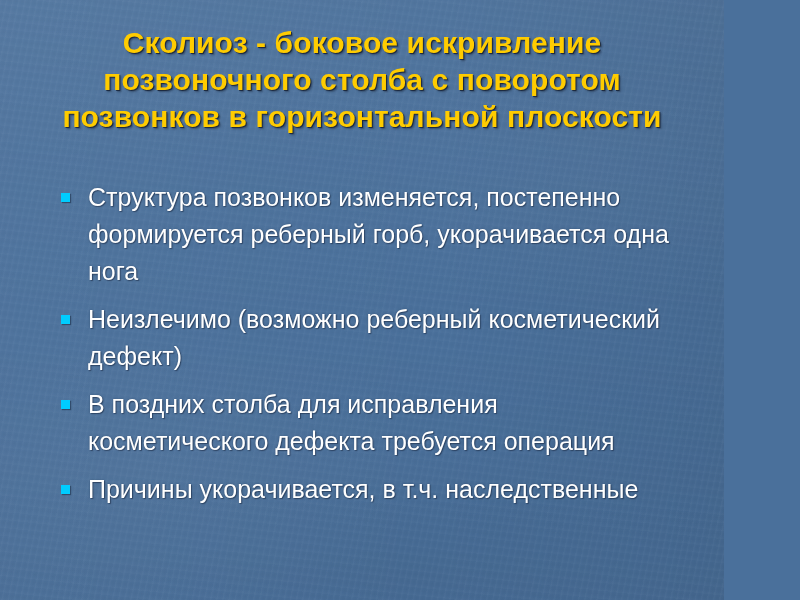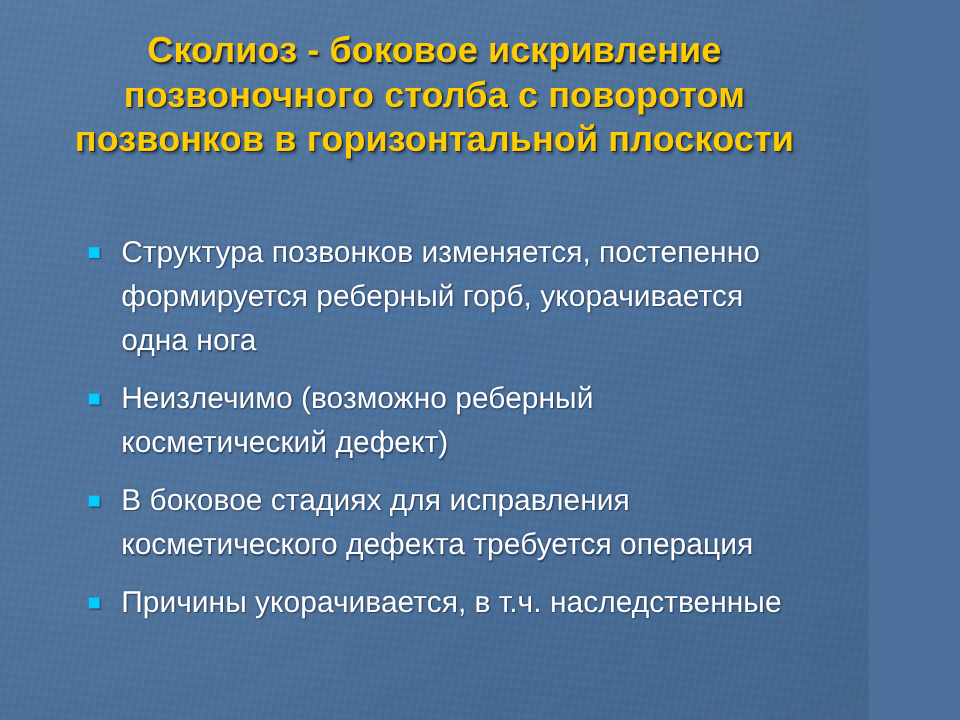--- a/index.html
+++ b/index.html
@@ -66,21 +66,21 @@
     text-shadow:
       1px 1px 0 rgba(25,35,55,0.85),
       2px 2px 2px rgba(20,30,50,0.45);
   }
 
   .body-list {
     position: absolute;
     left: 55px;
     right: 45px;
     top: 176px;
-    margin: 16px;
+    margin: 3px;
     padding: 0;
     list-style: none;
   }
 
   .bullet-item {
     position: relative;
     padding-left: 30px;
     margin-bottom: 11px;
     color: #ffffff;
     font-size: 25px;
@@ -124,21 +124,21 @@
       <span class="bullet-text">Структура позвонков изменяется, постепенно формируется реберный горб, укорачивается одна нога</span>
     </li>
 
     <li class="bullet-item">
       <span class="bullet-marker"></span>
       <span class="bullet-text">Неизлечимо (возможно реберный косметический дефект)</span>
     </li>
 
     <li class="bullet-item">
       <span class="bullet-marker"></span>
-      <span class="bullet-text">В боковое стадиях для исправления косметического дефекта требуется операция</span>
+      <span class="bullet-text">В поздних столба для исправления косметического дефекта требуется операция</span>
     </li>
 
     <li class="bullet-item">
       <span class="bullet-marker"></span>
       <span class="bullet-text">Причины укорачивается, в т.ч. наследственные</span>
     </li>
 
   </ul>
 
 </div>

